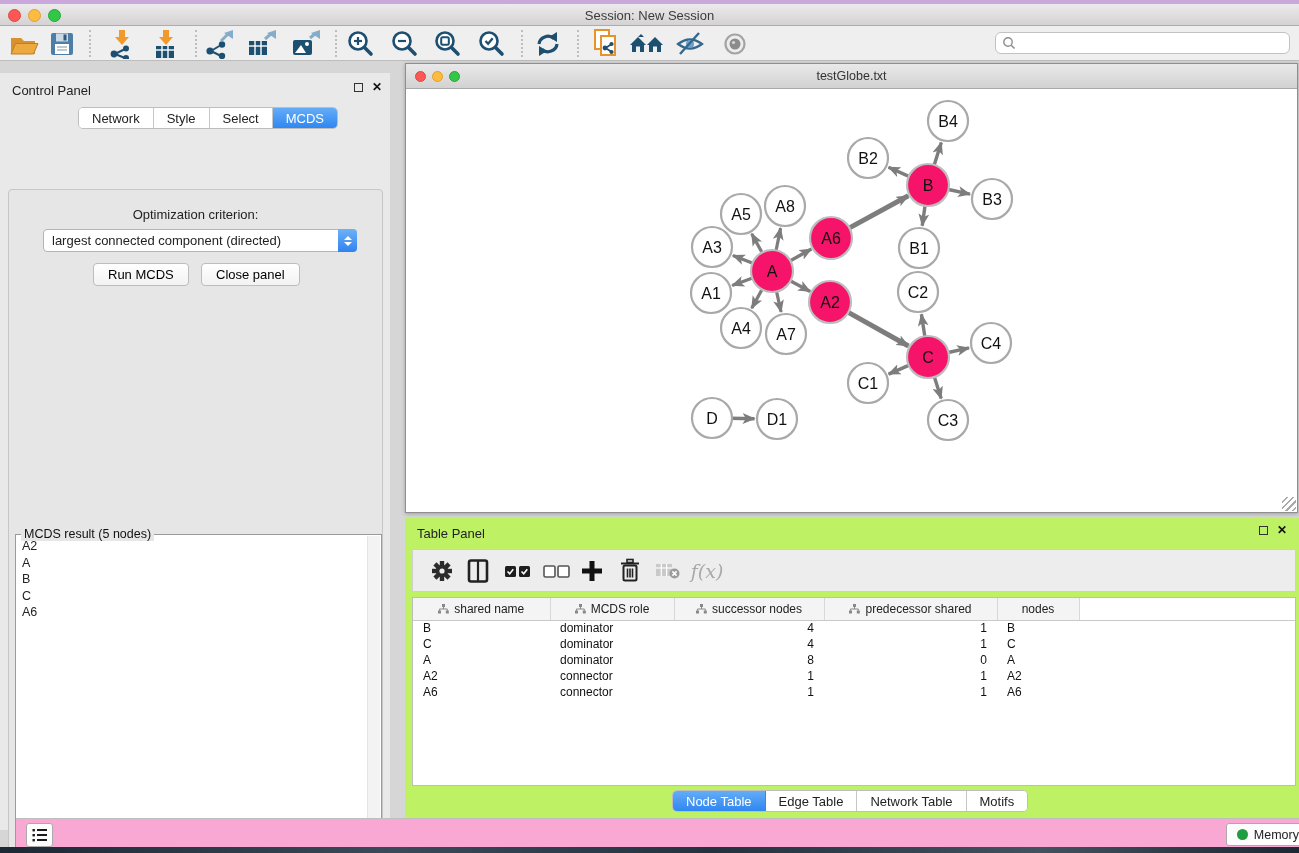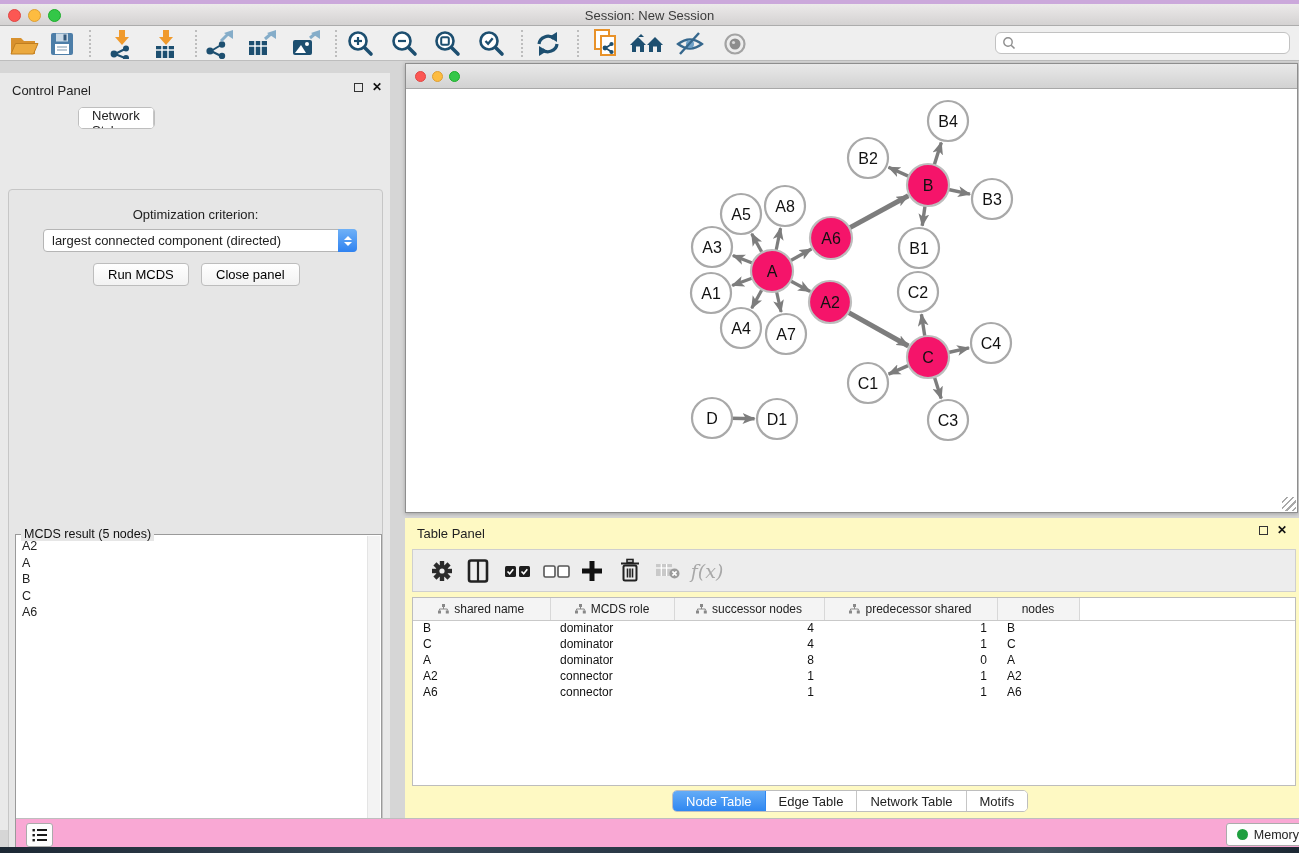--- a/index.html
+++ b/index.html
@@ -62,21 +62,21 @@
     border:1px solid #8E8E8E; background:#fff; box-shadow:0 1px 4px rgba(0,0,0,0.25); }
   .net-titlebar { position:absolute; left:0; top:0; width:100%; height:25px;
     background:linear-gradient(#E9E9E9,#D2D2D2); border-bottom:1px solid #A8A8A8; }
   .net-title { position:absolute; left:0; right:0; top:5px; text-align:center; font-size:12.5px; color:#333; }
   .net-tlight { position:absolute; top:7px; width:11px; height:11px; border-radius:50%; }
   .net-canvas { position:absolute; left:0; top:25px; width:891px; height:423px; background:#fff; }
   .resize-grip { position:absolute; right:1px; bottom:1px; width:14px; height:14px;
     background:repeating-linear-gradient(135deg, transparent 0 3px, #A9A9A9 3px 4.5px); }
 
   
-  .table-panel { position:absolute; left:405px; top:518px; width:894px; height:300px; background:#fef9c3; }
+  .table-panel { position:absolute; left:405px; top:518px; width:894px; height:300px; background:#bef264; }
   .tp-toolbar { position:absolute; left:7px; top:31px; width:884px; height:43px; background:#EDEDED; border:1px solid #CFCFCF; }
   .tp-icon { position:absolute; top:6px; width:32px; height:30px; display:flex; align-items:center; justify-content:center; }
   .fx-label { font-family:"DejaVu Serif", serif; font-style:italic; font-size:19px; color:#A8A8A8; }
 
   .tp-table { position:absolute; left:7px; top:79px; width:884px; height:189px; background:#fff; border:1px solid #BDBDBD; overflow:hidden; }
   table.grid { border-collapse:collapse; table-layout:fixed; width:100%; font-size:12px; }
   table.grid th { height:22px; background:#F4F4F4; border-bottom:1px solid #C9C9C9; border-right:1px solid #D8D8D8;
     font-weight:normal; color:#222; text-align:center; position:relative; }
   table.grid th .hdr-inner { display:flex; align-items:center; justify-content:center; gap:5px; }
   table.grid th.filler { background:#fff; border-right:none; }
@@ -272,21 +272,21 @@
     </div>
   </div>
 
   <div class="control-panel">
     <div class="panel-title">Control Panel</div>
     <div class="panel-btns">
       <span class="float-box"></span>
       <span class="close-x">✕</span>
     </div>
 
-    <div class="seg-tabs" style="left:78px; top:34px;flex-direction:column;">
+    <div class="seg-tabs" style="left:78px; top:34px;">
       <div class="seg-tab">Network</div>
       <div class="seg-tab">Style</div>
       <div class="seg-tab">Select</div>
       <div class="seg-tab active">MCDS</div>
     </div>
 
     <div class="cp-pane">
       <div class="opt-label">Optimization criterion:</div>
       <div class="cp-select">
         <span class="cp-select-text">largest connected component (directed)</span>
@@ -310,20 +310,21 @@
         <div class="result-scroll"></div>
       </div>
     </div>
   </div>
 
   <div class="net-window">
     <div class="net-titlebar">
       <span class="net-tlight tl-red" style="left:9px"></span>
       <span class="net-tlight tl-yellow" style="left:26px"></span>
       <span class="net-tlight tl-green" style="left:43px"></span>
+      <div class="net-title">testGlobe.txt</div>
     </div>
     <div class="net-canvas">
       <svg id="graph-svg" width="891" height="423" viewBox="0 0 891 423">
         <defs>
           <marker id="arrow" viewBox="0 0 12 10" refX="11" refY="5" markerUnits="userSpaceOnUse" markerWidth="13" markerHeight="11" orient="auto">
             <polygon points="0,0 12,5 0,10 3,5" fill="#7D7D7D"></polygon>
           </marker>
         </defs>
       <line x1="357.2" y1="165.7" x2="345.7" y2="144.8" stroke="#7D7D7D" stroke-width="3.2" marker-end="url(#arrow)"></line>
           <line x1="369.6" y1="163.9" x2="374.6" y2="139.1" stroke="#7D7D7D" stroke-width="3.2" marker-end="url(#arrow)"></line>

